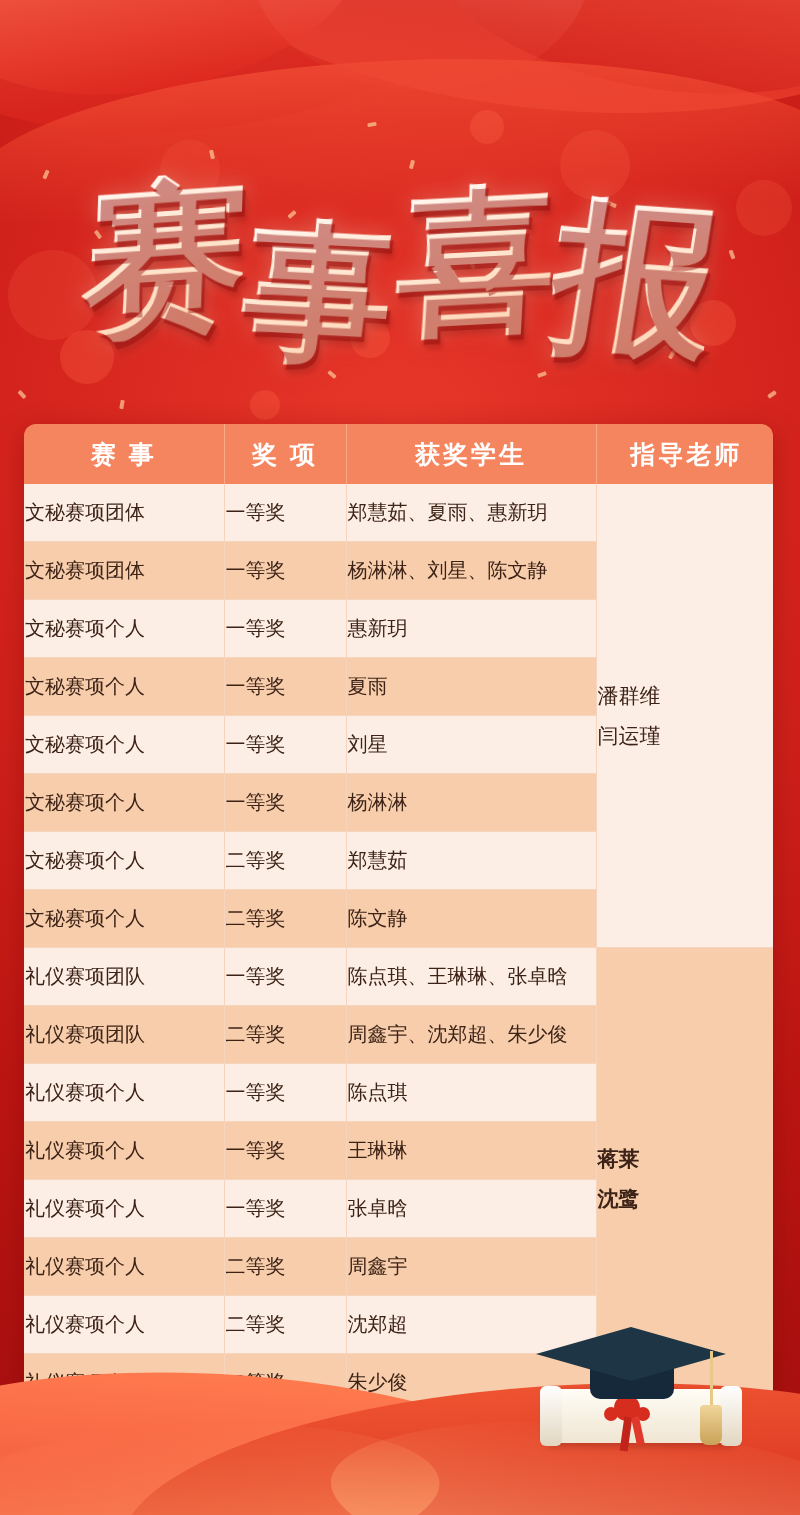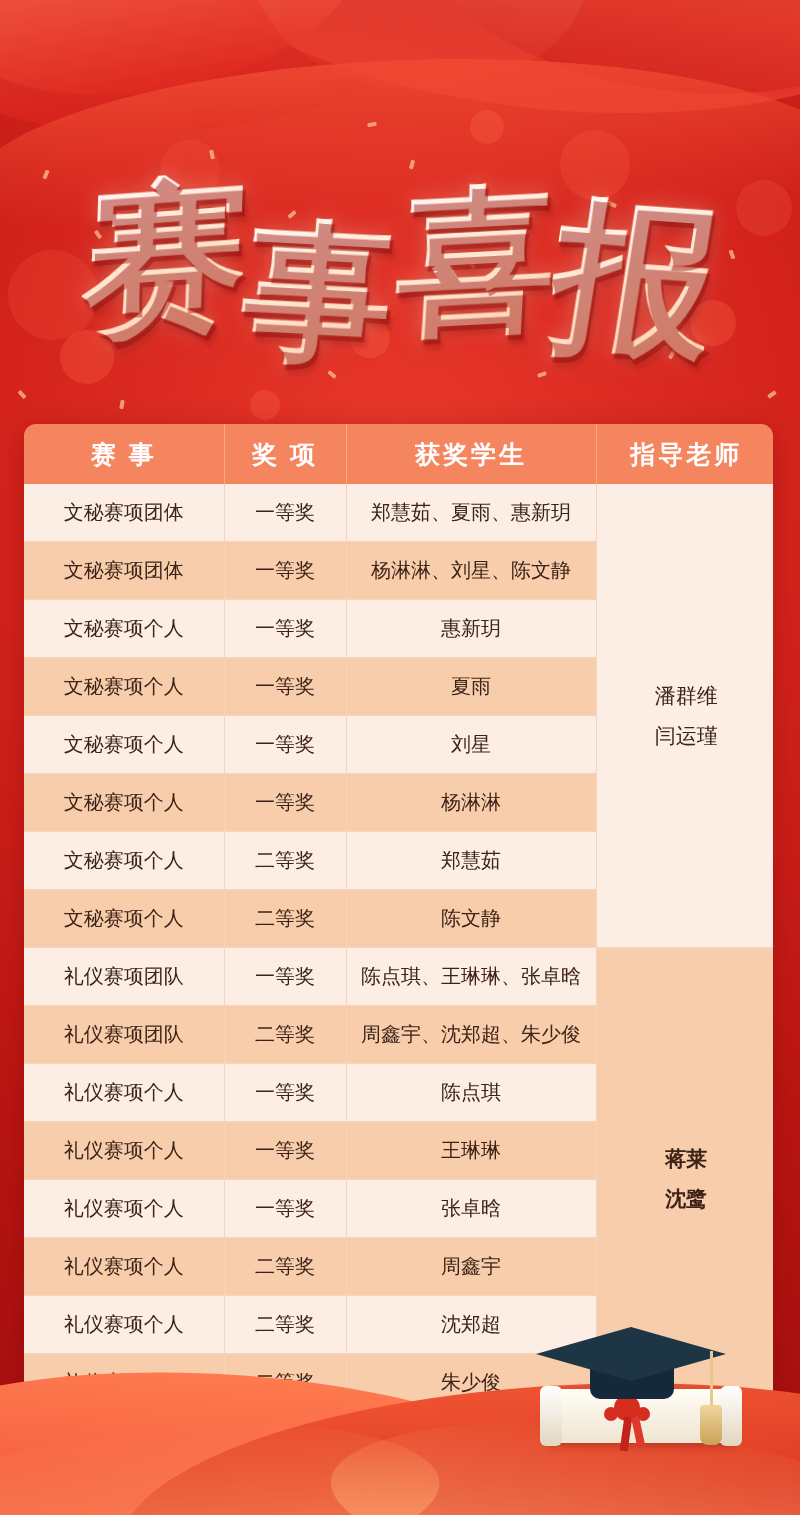--- a/index.html
+++ b/index.html
@@ -108,21 +108,21 @@
     font-size: 25px;
     font-weight: 700;
     height: 58px;
     letter-spacing: 3px;
     border-right: 1px solid #f9a985;
   }
   thead th:last-child { border-right: none; }
 
   tbody td {
     height: 55px;
-    text-align: center;
+    text-align: left;
     font-size: 20px;
     color: #3d2317;
     border-right: 1px solid #f6d4bd;
     border-bottom: 1px solid #f6d4bd;
   }
   tbody td:last-child { border-right: none; }
   tbody tr:last-child td { border-bottom: none; }
 
   tbody tr.odd td  { background: #fdeee5; }
   tbody tr.even td { background: #f7cdab; }

